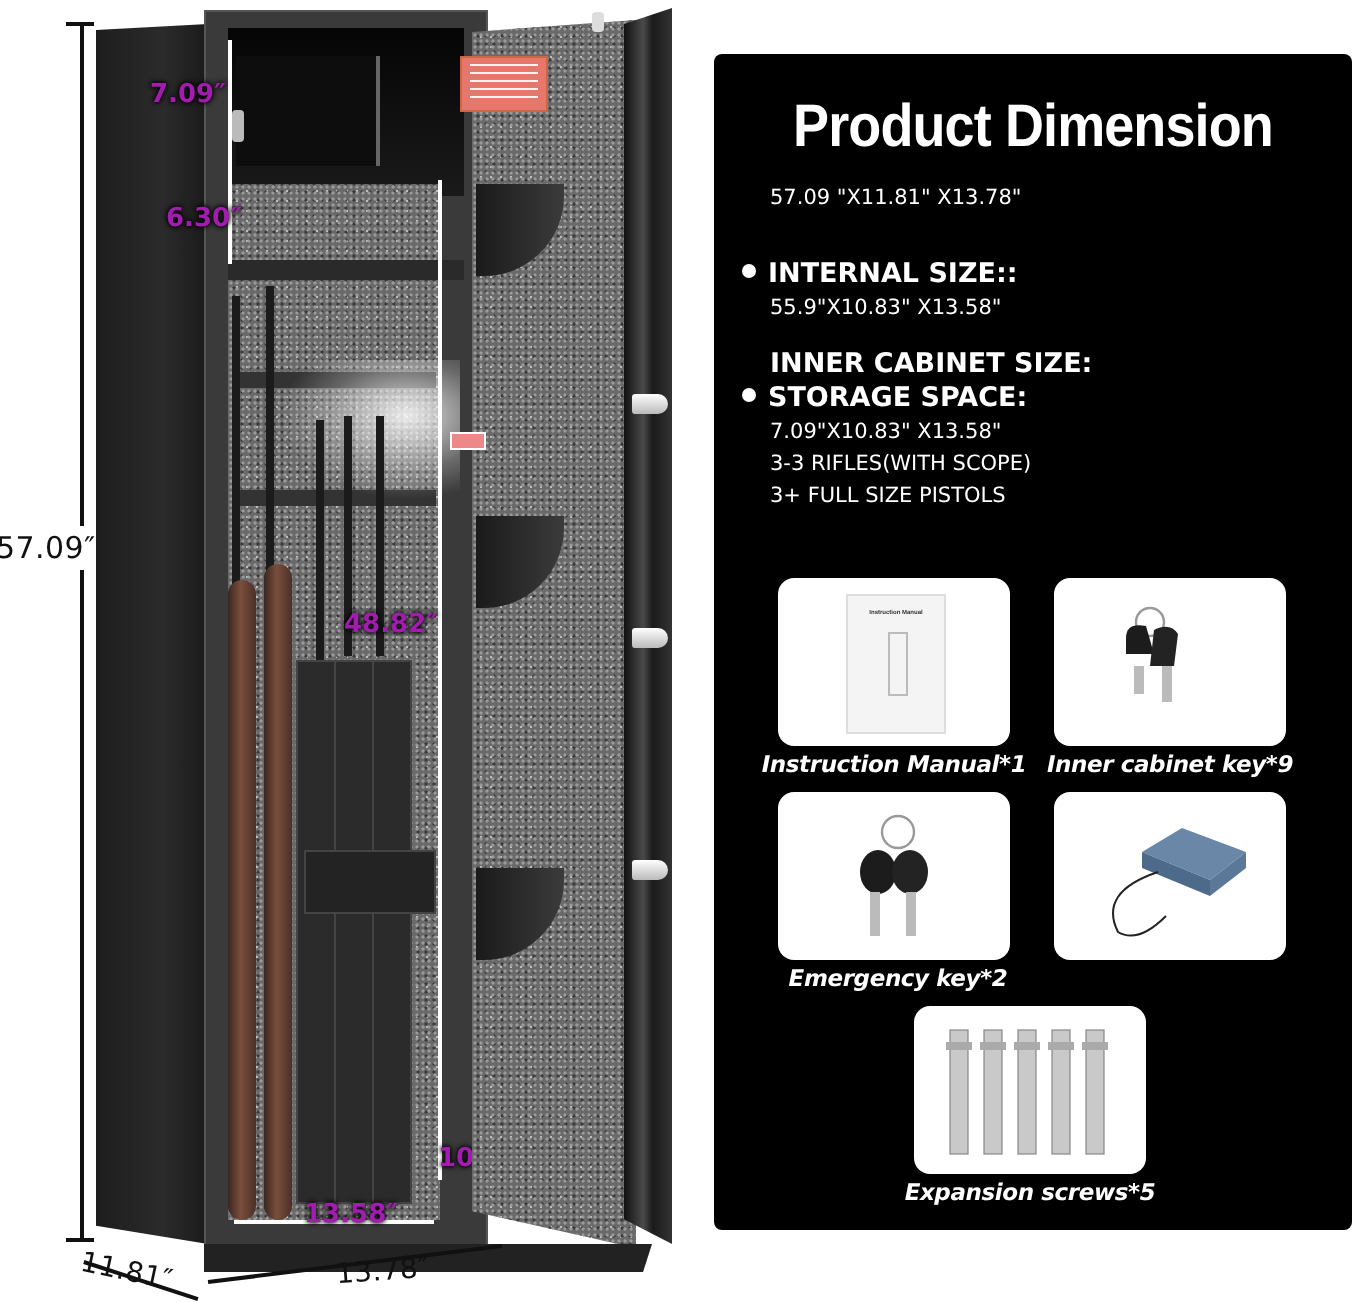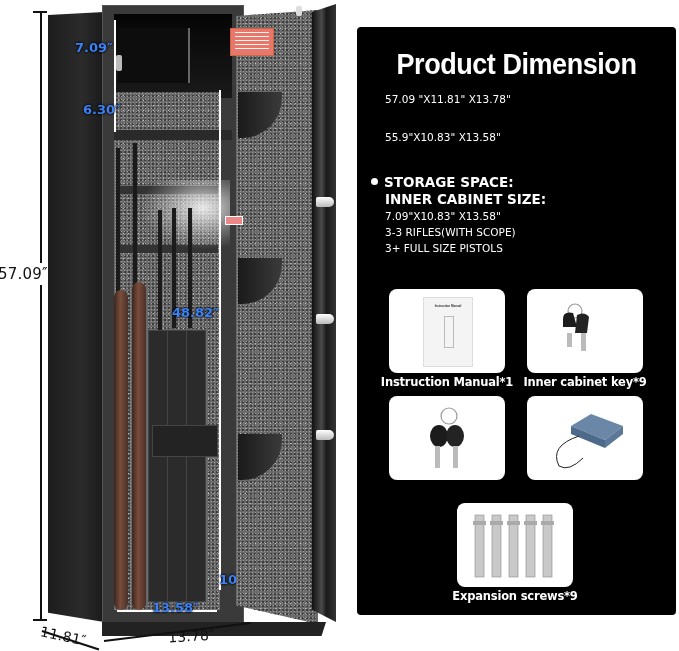--- a/index.html
+++ b/index.html
@@ -1,21 +1,21 @@
 <!DOCTYPE html>
 <html><head>
 <meta charset="utf-8">
 <style>
   html,body{margin:0;padding:0;background:#fff;}
   body{width:679px;height:651px;position:relative;overflow:hidden;font-family:"Liberation Sans",sans-serif;}
   .abs{position:absolute;}
   
   .dimline{background:#111;position:absolute;}
   .dimtxt{position:absolute;font-family:"DejaVu Sans",sans-serif;color:#111;font-size:14px;letter-spacing:0.2px;}
-  .wtxt{position:absolute;font-family:"DejaVu Sans",sans-serif;color:#3b82f6;font-weight:bold;font-size:12px;text-shadow:0 0 3px #000,0 0 2px #000;}
+  .wtxt{position:absolute;font-family:"DejaVu Sans",sans-serif;color:#a21caf;font-weight:bold;font-size:12px;text-shadow:0 0 3px #000,0 0 2px #000;}
   .side{position:absolute;left:48px;top:12px;width:56px;height:610px;background:linear-gradient(90deg,#1d1d1d,#2b2b2b 60%,#1a1a1a);clip-path:polygon(0 3px,100% 0,100% 100%,0 98.5%);}
   .frame{position:absolute;left:102px;top:5px;width:140px;height:622px;background:#3a3a3a;border:1px solid #555;}
   .cab-inner{position:absolute;left:114px;top:14px;width:118px;height:84px;background:linear-gradient(180deg,#050505,#1a1a1a);}
   .cab-door{position:absolute;left:118px;top:28px;width:70px;height:55px;background:#0d0d0d;border-right:2px solid #666;}
   .carpet{position:absolute;background-color:#6a6a6a;
     background-image:radial-gradient(#9a9a9a 0.7px,transparent 0.9px),radial-gradient(#3c3c3c 0.7px,transparent 0.9px),radial-gradient(#bdbdbd 0.5px,transparent 0.7px);
     background-size:3px 3px,4px 4px,5px 5px;background-position:0 0,1px 2px,2px 1px;}
   .shelf{position:absolute;left:114px;top:130px;width:118px;height:10px;background:#2a2a2a;}
   .rifle-stock{position:absolute;background:linear-gradient(90deg,#3a2620,#7a4e3c 45%,#4a3028);border-radius:8px;}
   .rifle-barrel{position:absolute;background:#1b1b1b;width:4px;}
@@ -30,21 +30,21 @@
   .small-label{position:absolute;left:225px;top:216px;width:16px;height:7px;background:#e88;border:1px solid #fff;}
   .base{position:absolute;left:102px;top:622px;width:224px;height:14px;background:#222;clip-path:polygon(0 0,100% 0,98% 100%,0 100%);}
   
   .panel{position:absolute;left:357px;top:27px;width:319px;height:588px;background:#000;border-radius:4px;}
   .title{position:absolute;left:0;top:20px;width:319px;text-align:center;color:#fff;font-family:"Liberation Sans",sans-serif;font-weight:bold;font-size:30px;letter-spacing:-0.5px;transform:scaleX(0.9);}
   .spec{position:absolute;left:14px;color:#fff;}
   .spec .h{font-family:"DejaVu Sans",sans-serif;font-weight:bold;font-size:13.5px;line-height:17px;}
   .spec .d{font-family:"DejaVu Sans",sans-serif;font-size:10.5px;line-height:16px;padding-left:14px;}
   .bullet{display:inline-block;width:7px;height:7px;border-radius:50%;background:#fff;margin-right:6px;vertical-align:2px;}
   .card{position:absolute;width:116px;height:84px;background:#fff;border-radius:8px;}
-  .cap{position:absolute;width:160px;text-align:center;color:#fff;font-family:"DejaVu Sans",sans-serif;font-weight:bold;font-size:11.5px;letter-spacing:-0.2px;}
+  .cap{position:absolute;width:160px;text-align:center;color:#fff;font-family:"DejaVu Sans",sans-serif;font-weight:bold;font-size:11.5px;letter-spacing:-0.2px;font-style:italic;}
 </style>
 </head>
 <body>
 
 <div>
 
   <div class="dimline" style="left:40px;top:12px;width:2px;height:608px;"></div>
   <div class="dimline" style="left:33px;top:11px;width:14px;height:2px;"></div>
   <div class="dimline" style="left:33px;top:619px;width:14px;height:2px;"></div>
   <div class="dimtxt" style="left:-2px;top:263px;background:#fff;font-size:15px;padding:2px 0;">57.09″</div>
@@ -113,26 +113,27 @@
 </div>
 
 <div class="panel">
   <div class="title">Product Dimension</div>
 
   <div class="spec" style="top:64px;">
     <div class="d">57.09 "X11.81" X13.78"</div>
   </div>
 
   <div class="spec" style="top:102px;">
+    <div class="h"><span class="bullet"></span><span>INTERNAL SIZE::</span></div>
     <div class="d">55.9"X10.83" X13.58"</div>
   </div>
 
   <div class="spec" style="top:147px;">
+    <div class="h" style="padding-left:14px;">INNER CABINET SIZE:</div>
     <div class="h"><span class="bullet"></span><span>STORAGE SPACE:</span></div>
-    <div class="h" style="padding-left:14px;">INNER CABINET SIZE:</div>
     <div class="d">7.09"X10.83" X13.58"</div>
     <div class="d">3-3 RIFLES(WITH SCOPE)</div>
     <div class="d">3+ FULL SIZE PISTOLS</div>
   </div>
 
   <div class="card" style="left:32px;top:262px;">
     <div style="position:absolute;left:34px;top:8px;width:48px;height:68px;background:#f4f4f4;border:1px solid #ddd;">
       <div style="font-size:3px;text-align:center;margin-top:6px;font-weight:bold;color:#333;">Instruction Manual</div>
       <div style="position:absolute;left:20px;top:18px;width:8px;height:30px;border:1px solid #bbb;"></div>
     </div>
@@ -152,20 +153,21 @@
 
   <div class="card" style="left:32px;top:369px;">
     <svg width="116" height="84" viewBox="0 0 116 84">
       <circle cx="60" cy="20" r="8" fill="none" stroke="#999" stroke-width="1.2"></circle>
       <ellipse cx="50" cy="40" rx="9" ry="11" fill="#1c1c1c"></ellipse>
       <ellipse cx="66" cy="40" rx="9" ry="11" fill="#232323"></ellipse>
       <rect x="46" y="50" width="5" height="22" fill="#bbb"></rect>
       <rect x="64" y="50" width="5" height="22" fill="#bbb"></rect>
     </svg>
   </div>
+  <div class="cap" style="left:12px;top:455px;">Emergency key*2</div>
 
   <div class="card" style="left:170px;top:369px;">
     <svg width="116" height="84" viewBox="0 0 116 84">
       <path d="M44 30 l20 -12 l32 12 l-18 14 z" fill="#6a87a8"></path>
       <path d="M44 30 l34 14 l0 8 l-34 -14 z" fill="#4e6a8a"></path>
       <path d="M78 44 l18 -14 l0 8 l-18 14 z" fill="#5b7898"></path>
       <path d="M52 40 q-30 10 -20 30 q10 6 24 -8" fill="none" stroke="#222" stroke-width="1"></path>
     </svg>
   </div>
 
@@ -180,14 +182,14 @@
       </g>
       <g fill="#aaa">
           <rect x="16" y="18" width="13" height="4"></rect>
           <rect x="33" y="18" width="13" height="4"></rect>
           <rect x="50" y="18" width="13" height="4"></rect>
           <rect x="67" y="18" width="13" height="4"></rect>
           <rect x="84" y="18" width="13" height="4"></rect>
         </g>
     </svg>
   </div>
-  <div class="cap" style="left:78px;top:562px;">Expansion screws*9</div>
+  <div class="cap" style="left:78px;top:562px;">Expansion screws*5</div>
 </div>
 
 </body></html>

